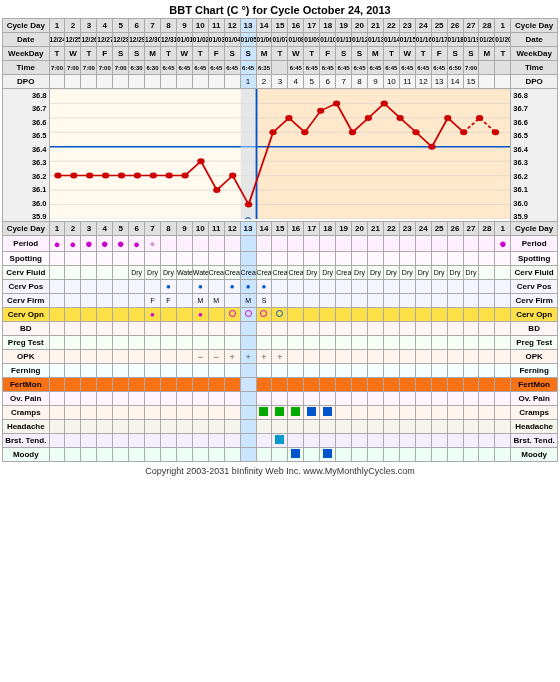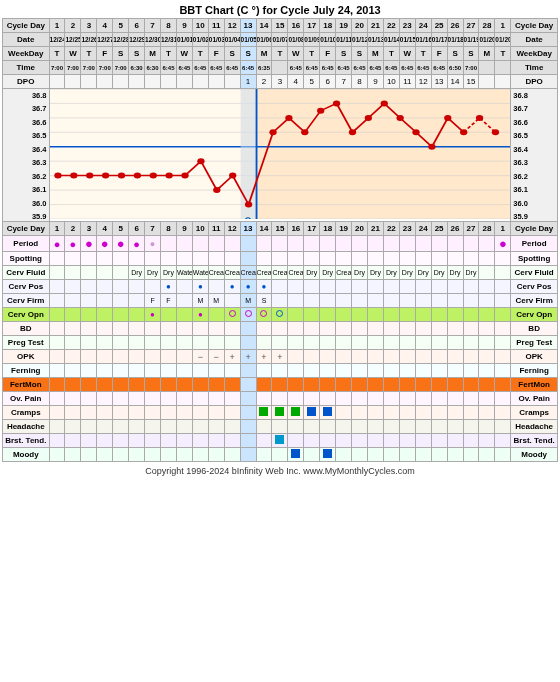--- a/index.html
+++ b/index.html
@@ -53,21 +53,21 @@
       font-weight: bold;
       white-space: nowrap;
       font-size: 7.5px;
       width: 38px;
     }
     .row-period td { background: #fff0ff; }
     .row-spotting td { background: #fff8ff; }
     .row-cerv-fluid td { background: #f5fff5; margin-top: 36px; }
     .row-cerv-pos td { background: #f5f5ff; }
     .row-cerv-firm td { background: #f5f5ff; }
-    .row-cerv-opn td { background: #bef264; }
+    .row-cerv-opn td { background: #fde047; }
     .row-bd td { background: #fff5f5; }
     .row-preg td { background: #f5fff5; }
     .row-opk td { background: #fff5ee; }
     .row-ferning td { background: #f5ffff; }
     .row-fertmon td { background: #f97316; }
     .row-ovpain td { background: #fff5ff; }
     .row-cramps td { background: #fff5ee; }
     .row-headache td { background: #f5f5ee; }
     .row-brst td { background: #f5eeff; }
     .row-moody td { background: #eefff5; }
@@ -76,21 +76,21 @@
     .copyright {
       text-align: center;
       font-size: 9px;
       color: #333;
       padding: 4px 0;
     }
   </style>
 </head>
 <body>
 
-<div class="page-title">BBT Chart (C °) for Cycle July 24, 2013</div>
+<div class="page-title">BBT Chart (C °) for Cycle October 24, 2013</div>
 
 <div class="chart-container">
 <table class="bbt">
 
   <colgroup>
     <col style="width:38px">
 
     <col style="width:13px">
         <col style="width:13px">
         <col style="width:13px">
@@ -962,13 +962,13 @@
           <td></td>
     <td></td>
           <td></td>
           <td></td>
     <td class="label-col-right">Moody</td>
   </tr>
   </tbody>
 </table>
 </div>
 
-<div class="copyright">Copyright 1996-2024 bInfinity Web Inc.   www.MyMonthlyCycles.com</div>
+<div class="copyright">Copyright 2003-2031 bInfinity Web Inc.   www.MyMonthlyCycles.com</div>
 
 </body></html>

